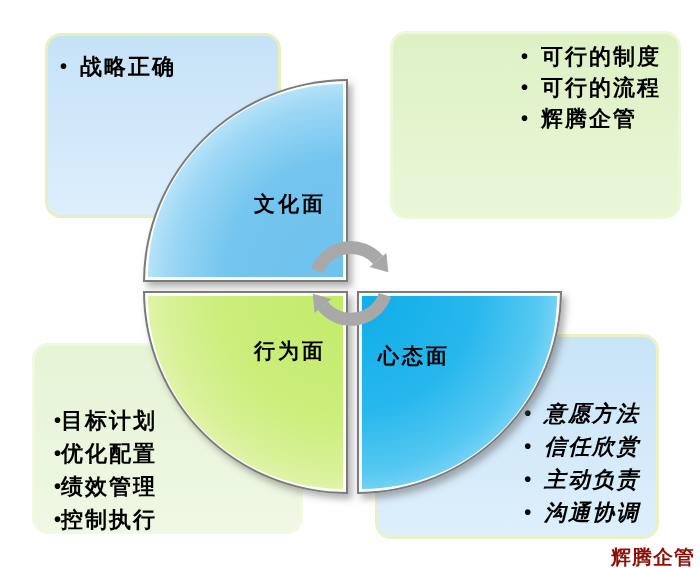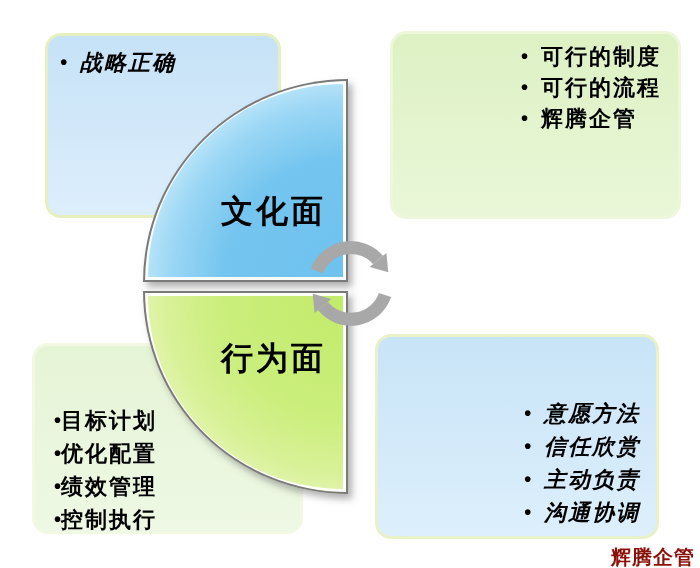--- a/index.html
+++ b/index.html
@@ -14,36 +14,36 @@
   .callout.system  {left:390px;top:31px; width:285px;height:182px;border-color:#eff7da;
     background:linear-gradient(180deg,#def1c4,#e9f7d8);}
   .callout.behavior{left:32px; top:343px;width:265px;height:185px;border-color:#f2f9e2;
     background:linear-gradient(180deg,#e6f4d6,#eef8e4);text-align:right;}
   .callout.mindset {left:375px;top:334px;width:278px;height:199px;border-color:#e8f2c6;
     background:linear-gradient(180deg,#c8e4f7,#ddeffc);font-style:italic;}
   ul.blist{list-style:none;margin:0;padding:0;position:absolute;
     font-weight:bold;font-size:22px;color:#000;letter-spacing:2px;white-space:nowrap;}
   ul.blist li{display:block;}
   .blt{display:inline-block;width:20px;letter-spacing:0;font-size:20px;vertical-align:1px;}
-  .callout.culture  ul.blist{left:12px; top:8px; line-height:36px;font-style:italic;}
+  .callout.culture  ul.blist{left:12px; top:8px; line-height:44px;}
   .callout.system   ul.blist{left:128px;top:7px; line-height:30px;}
   .callout.behavior ul.blist{left:6px;  top:58px;line-height:32px;}
   .callout.mindset  ul.blist{left:146px;top:60px;line-height:33px;}
   
   .quad{position:absolute;width:201px;height:199px;z-index:2;border:2px solid #7a7a7a;
     box-shadow:inset 0 0 0 3px rgba(255,255,255,.95), 4px 5px 7px rgba(100,100,100,.5);}
   .quad.culture{left:143px;top:79px;border-radius:100% 0 0 0;
     background:radial-gradient(circle 210px at 100% 100%,#6ec2ee 0%,#74c5ef 58%,#9cd7f5 84%,#c3e9fa 100%);}
   .quad.system{left:357px;top:79px;border-radius:0 100% 0 0;
     background:radial-gradient(circle 210px at 0% 100%,#88cd0f 0%,#93d41f 62%,#a3da38 86%,#bfe765 100%);}
   .quad.behavior{left:143px;top:291px;border-radius:0 0 0 100%;
     background:radial-gradient(circle 210px at 100% 0%,#c2eb69 0%,#cbee7c 60%,#d8f197 85%,#e4f5b2 100%);text-align:center;}
   .quad.mindset{left:357px;top:291px;border-radius:0 0 100% 0;
     background:radial-gradient(circle 210px at 0% 0%,#0fade8 0%,#27b7ec 55%,#55c8f2 85%,#86d7f6 100%);}
-  .qlabel{position:absolute;font-weight:bold;font-size:32px;color:#000;
+  .qlabel{position:absolute;font-weight:bold;font-size:21px;color:#000;
     letter-spacing:3px;white-space:nowrap;}
   .quad.culture  .qlabel{right:20px;top:109px;}
   .quad.system   .qlabel{left:19px; top:111px;}
   .quad.behavior .qlabel{right:20px;top:44px;}
   .quad.mindset  .qlabel{left:19px; top:49px;}
   
   .cycle{position:absolute;left:300px;top:234px;width:100px;height:96px;z-index:3;}
   
   .watermark{position:absolute;right:5px;top:544px;z-index:4;
     font-family:"Liberation Serif","DejaVu Serif",serif;
@@ -85,20 +85,23 @@
       <li><span class="blt">•</span><span>沟通协调</span></li>
     </ul>
   </div>
 
   <div class="quad culture">
     <span class="qlabel">文化面</span>
   </div>
   <div class="quad behavior">
     <span class="qlabel">行为面</span>
   </div>
+  <div class="quad mindset">
+    <span class="qlabel">心态面</span>
+  </div>
 
   <svg class="cycle" viewBox="300 234 100 96" xmlns="http://www.w3.org/2000/svg" aria-hidden="true">
     <path d="M 317 271 A 36 36 0 0 1 378 260" fill="none" stroke="#a8a8a8" stroke-width="13"></path>
     <polygon points="369.6,267.1 386.4,252.9 388.3,272.3" fill="#a8a8a8"></polygon>
     <path d="M 385 295 A 36 36 0 0 1 323 306" fill="none" stroke="#a8a8a8" stroke-width="13"></path>
     <polygon points="331.4,298.9 314.6,313.1 312.7,293.7" fill="#a8a8a8"></polygon>
   </svg>
 
   <div class="watermark">辉腾企管</div>
 

